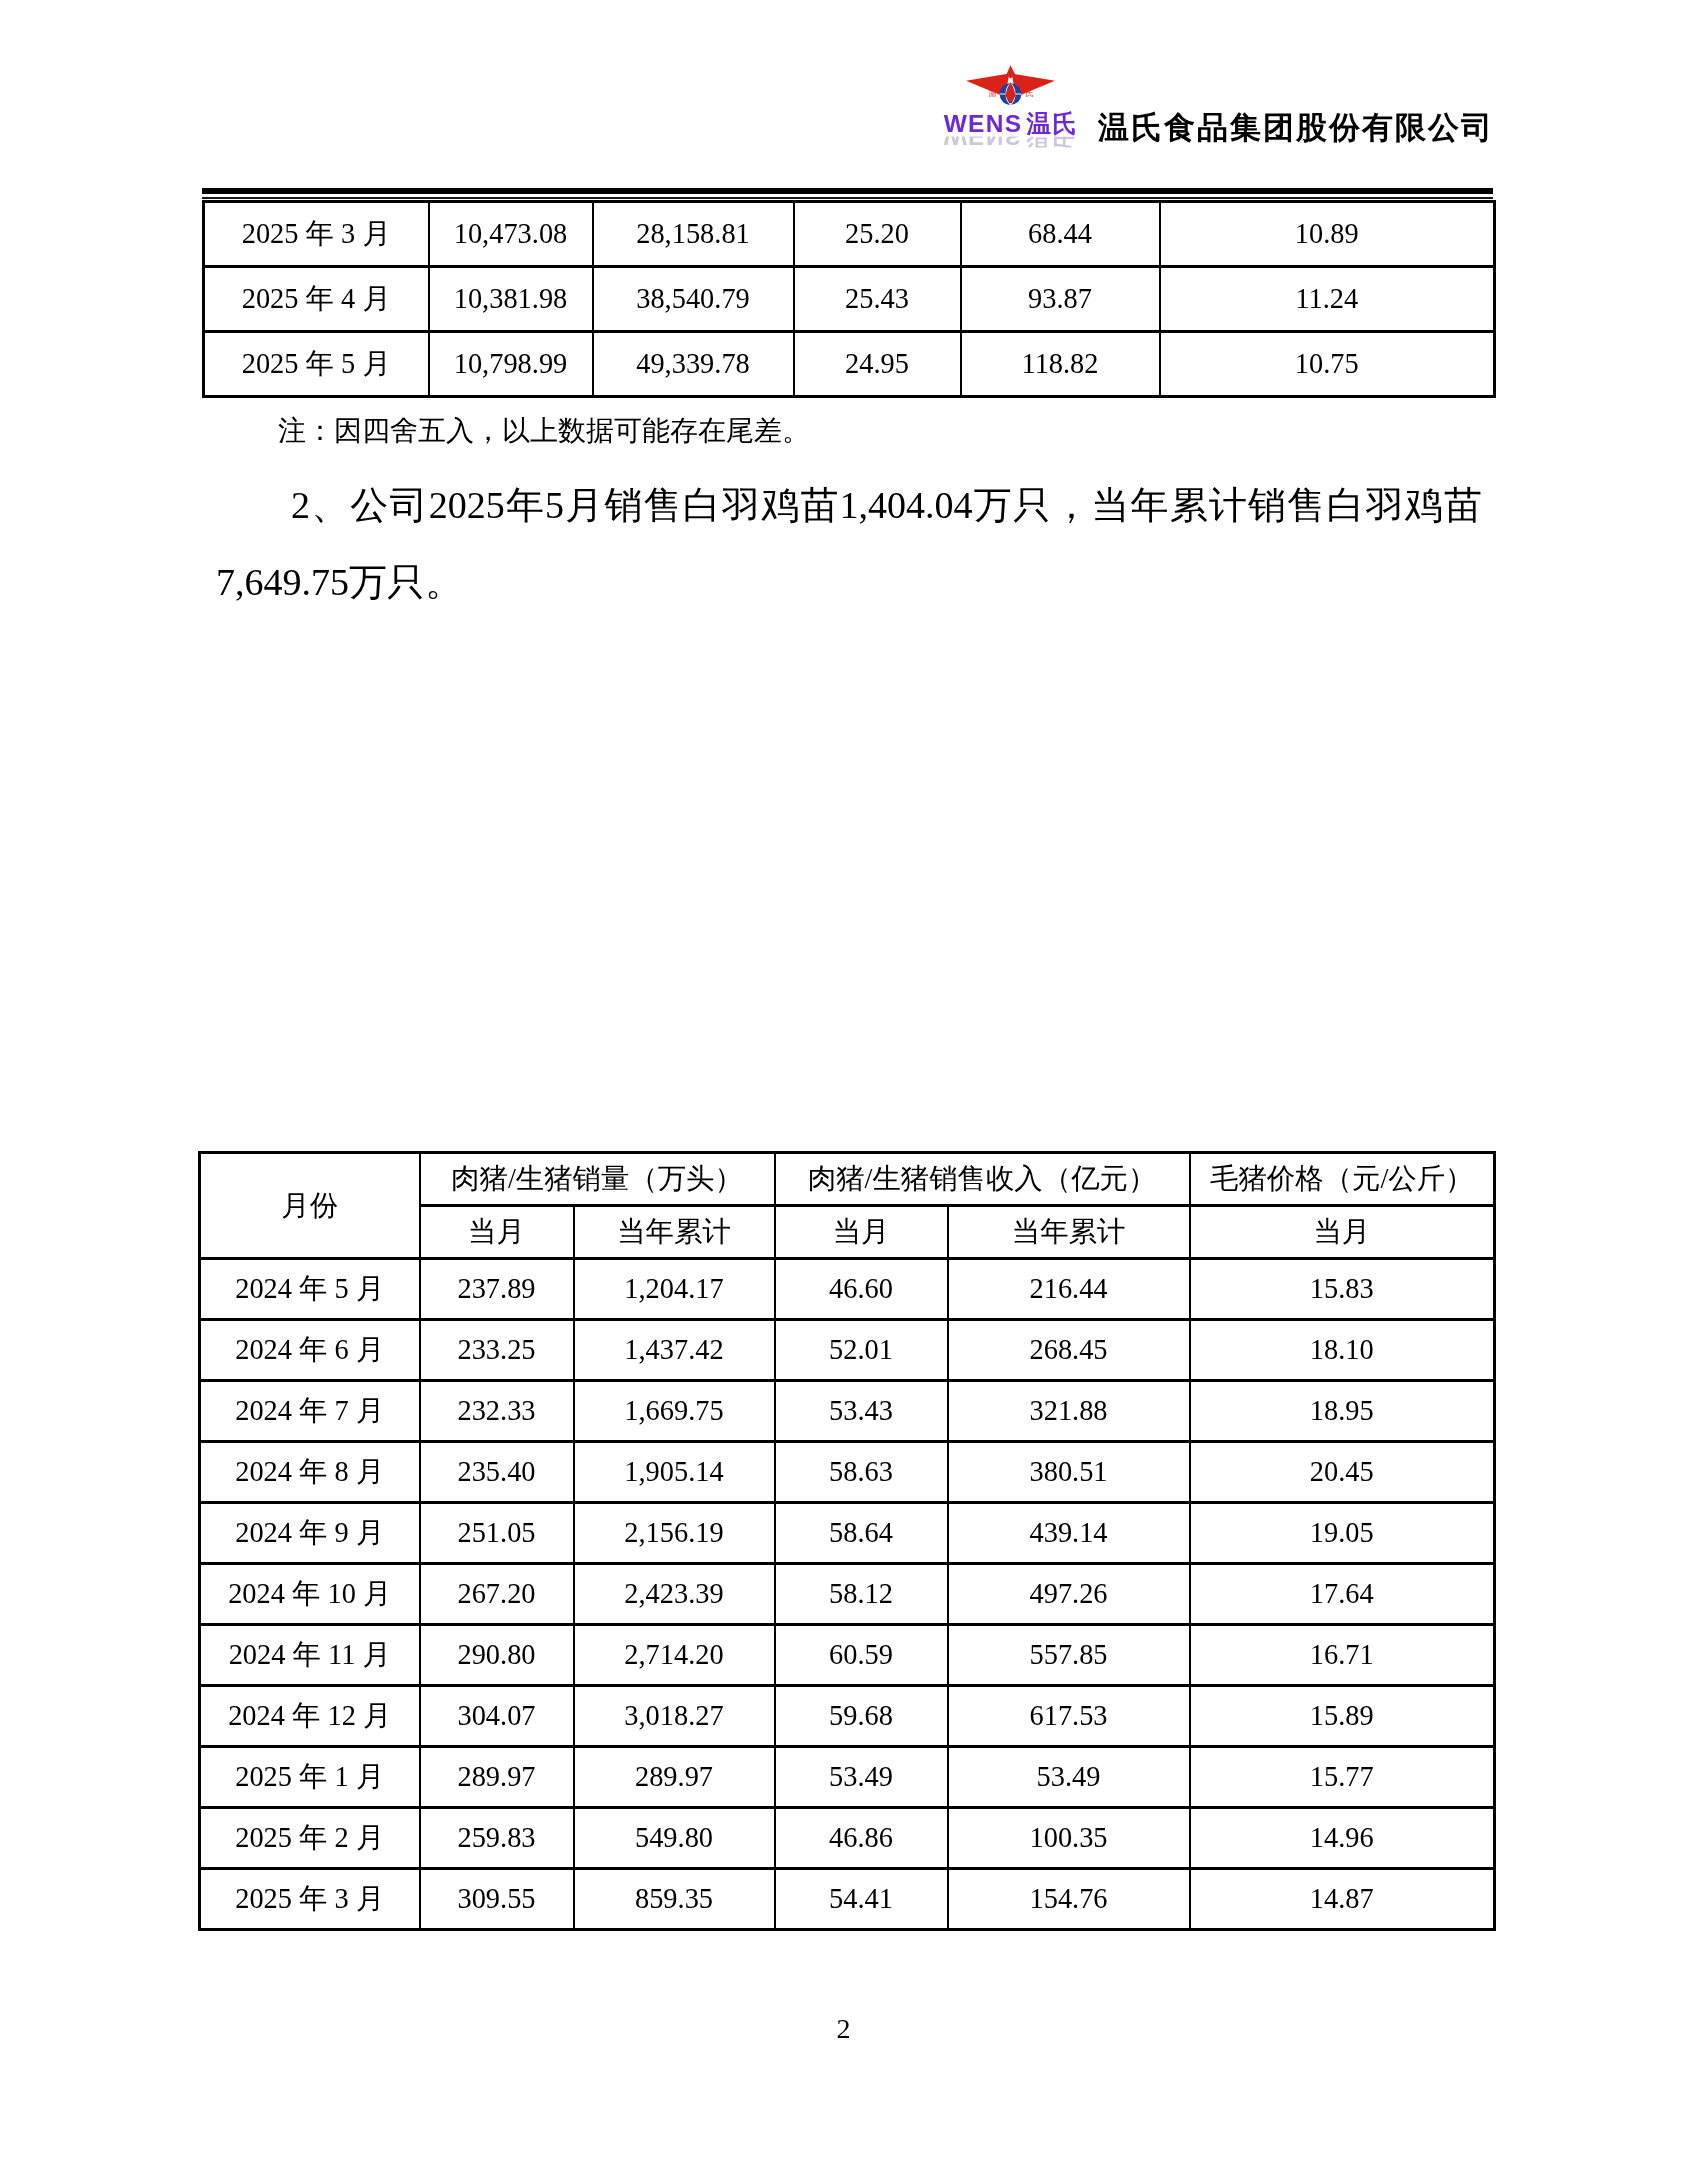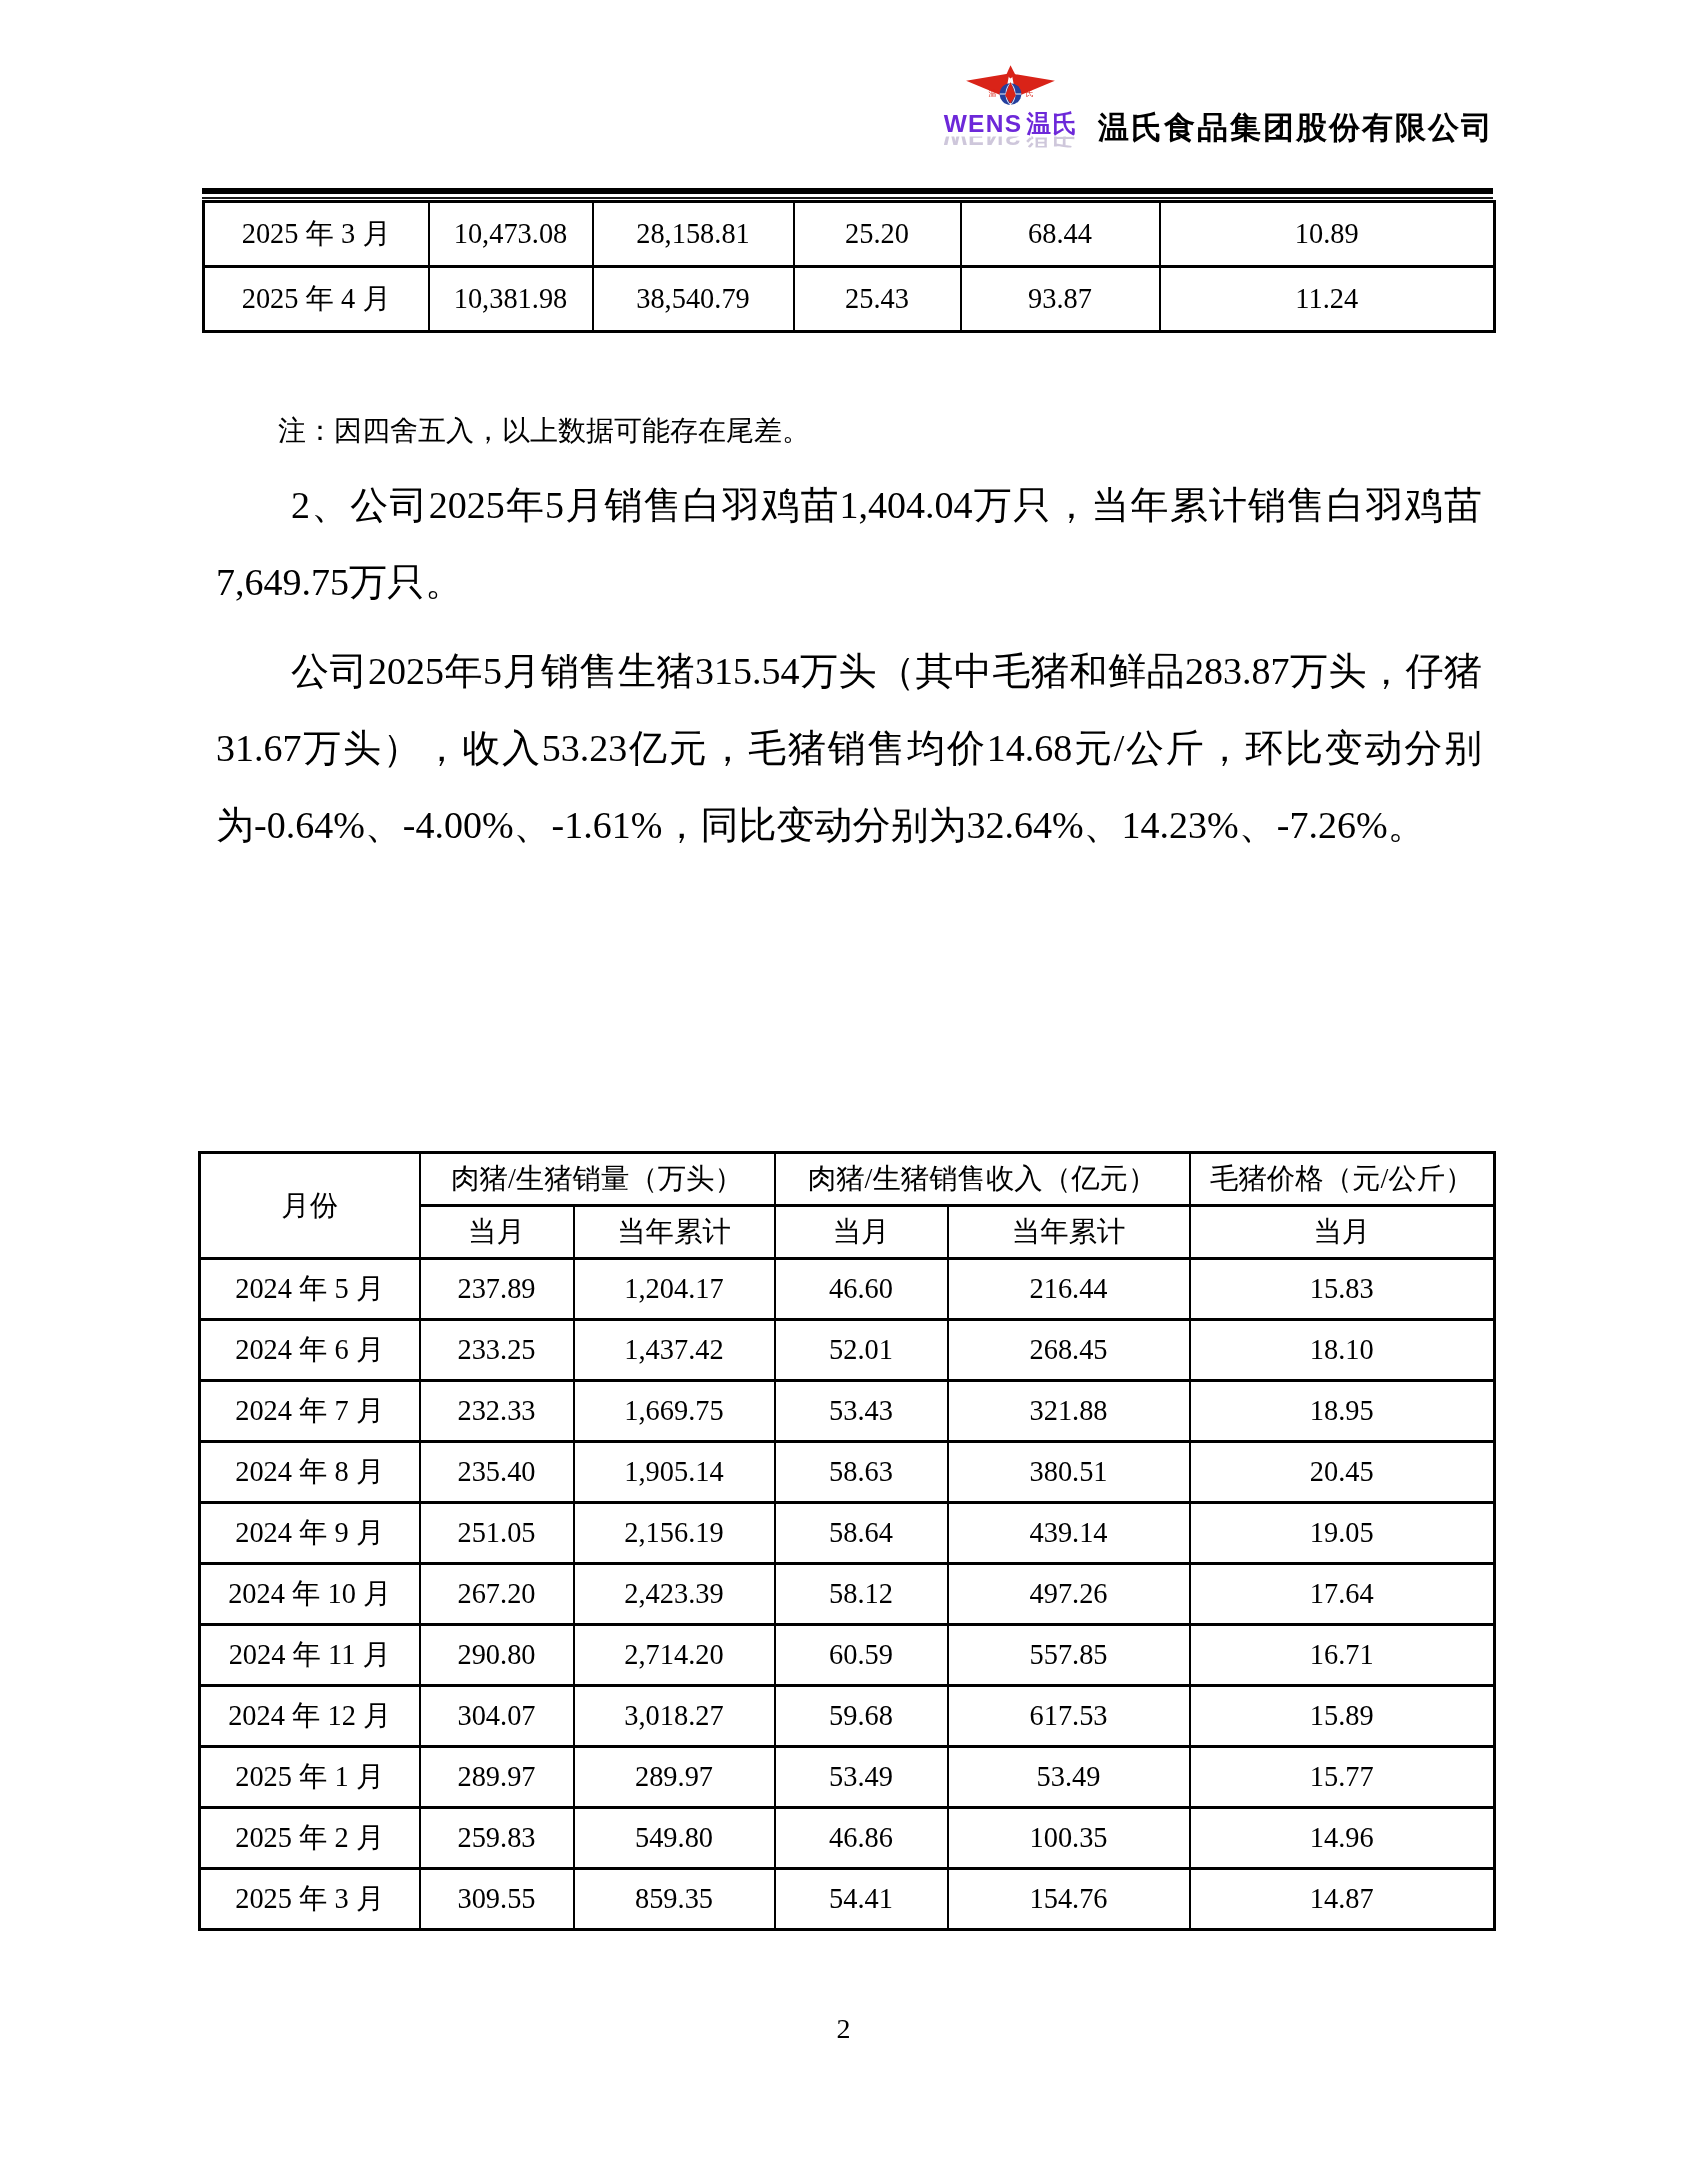--- a/index.html
+++ b/index.html
@@ -103,28 +103,35 @@
           <td>10.89</td>
         </tr>
         <tr>
           <td class="month-cell">2025 年 4 月</td>
           <td>10,381.98</td>
           <td>38,540.79</td>
           <td>25.43</td>
           <td>93.87</td>
           <td>11.24</td>
         </tr>
+        <tr>
+          <td class="month-cell">2025 年 5 月</td>
+          <td>10,798.99</td>
+          <td>49,339.78</td>
+          <td>24.95</td>
+          <td>118.82</td>
+          <td>10.75</td>
+        </tr>
       </tbody>
   </table>
 
   <div class="table-note">注：因四舍五入，以上数据可能存在尾差。</div>
 
   <div class="body-text">
     <p class="para">2、公司2025年5月销售白羽鸡苗1,404.04万只，当年累计销售白羽鸡苗7,649.75万只。</p>
-    <p class="para">公司2025年5月销售生猪315.54万头（其中毛猪和鲜品283.87万头，仔猪31.67万头），收入53.23亿元，毛猪销售均价14.68元/公斤，环比变动分别为-0.64%、-4.00%、-1.61%，同比变动分别为32.64%、14.23%、-7.26%。</p>
   </div>
 
   <table class="doc-table pig-table">
     <colgroup>
       <col style="width:220px">
         <col style="width:154px">
         <col style="width:201px">
       <col style="width:173px">
         <col style="width:242px">
         <col style="width:305px">

